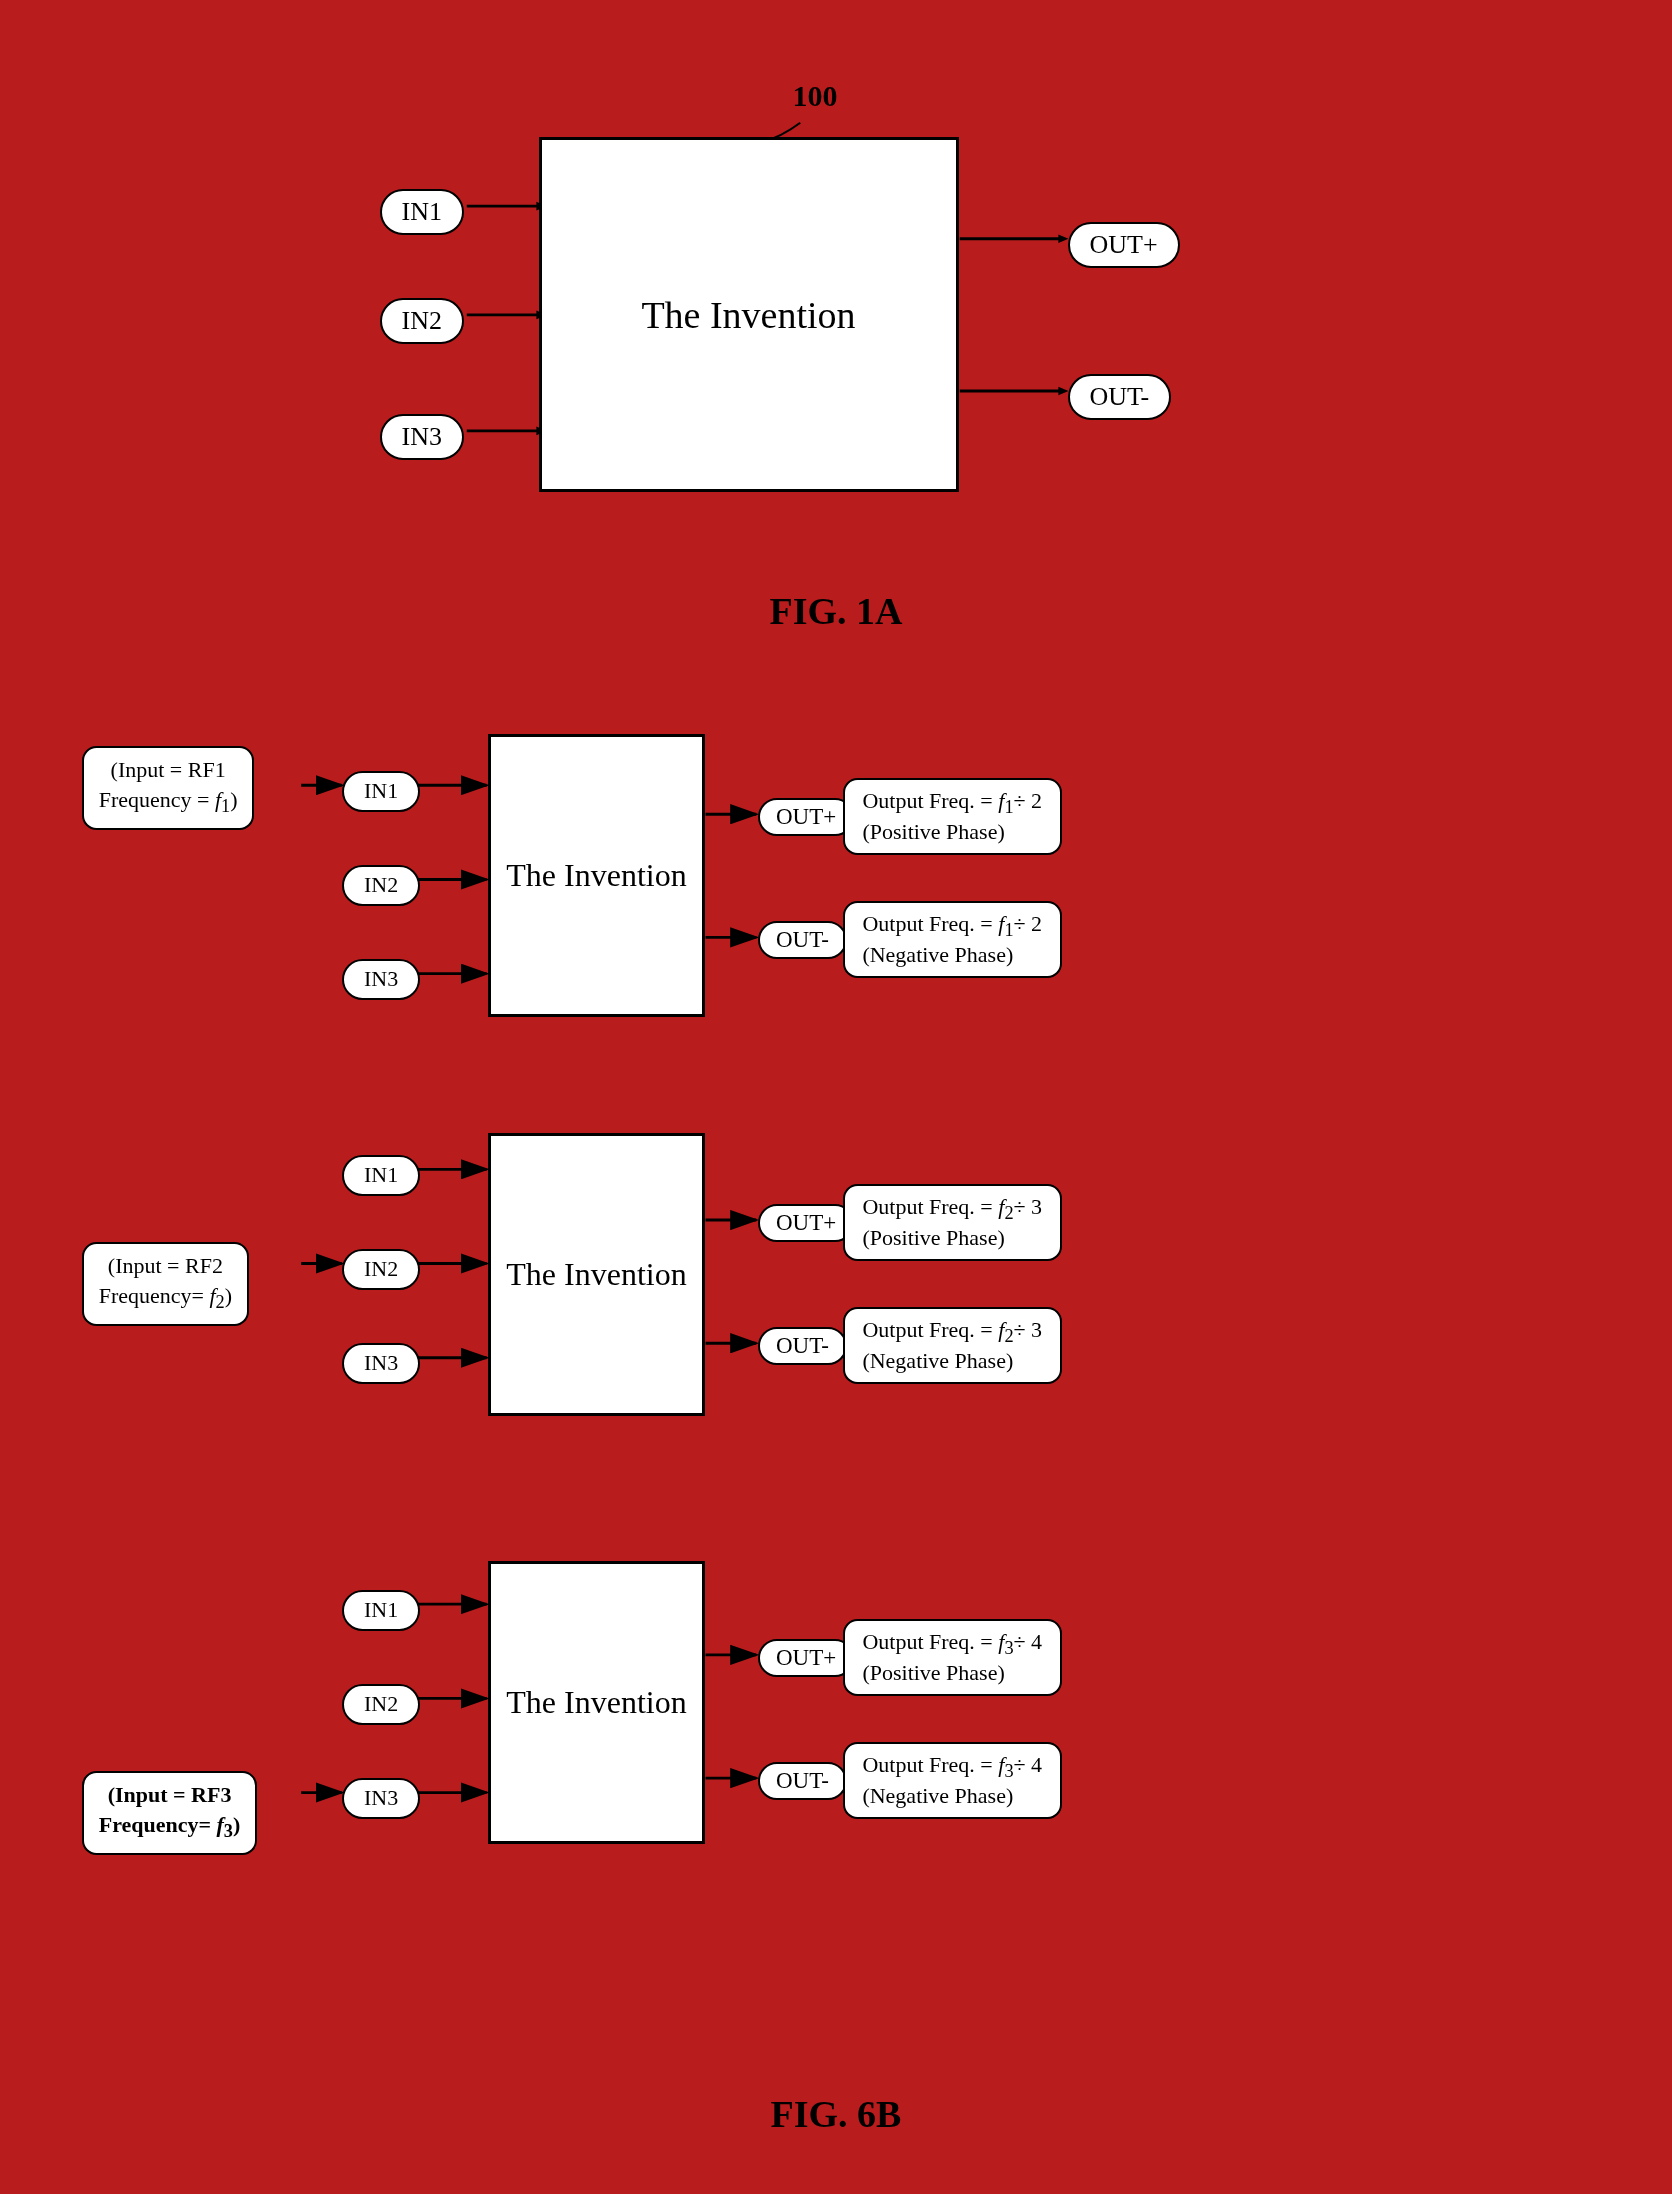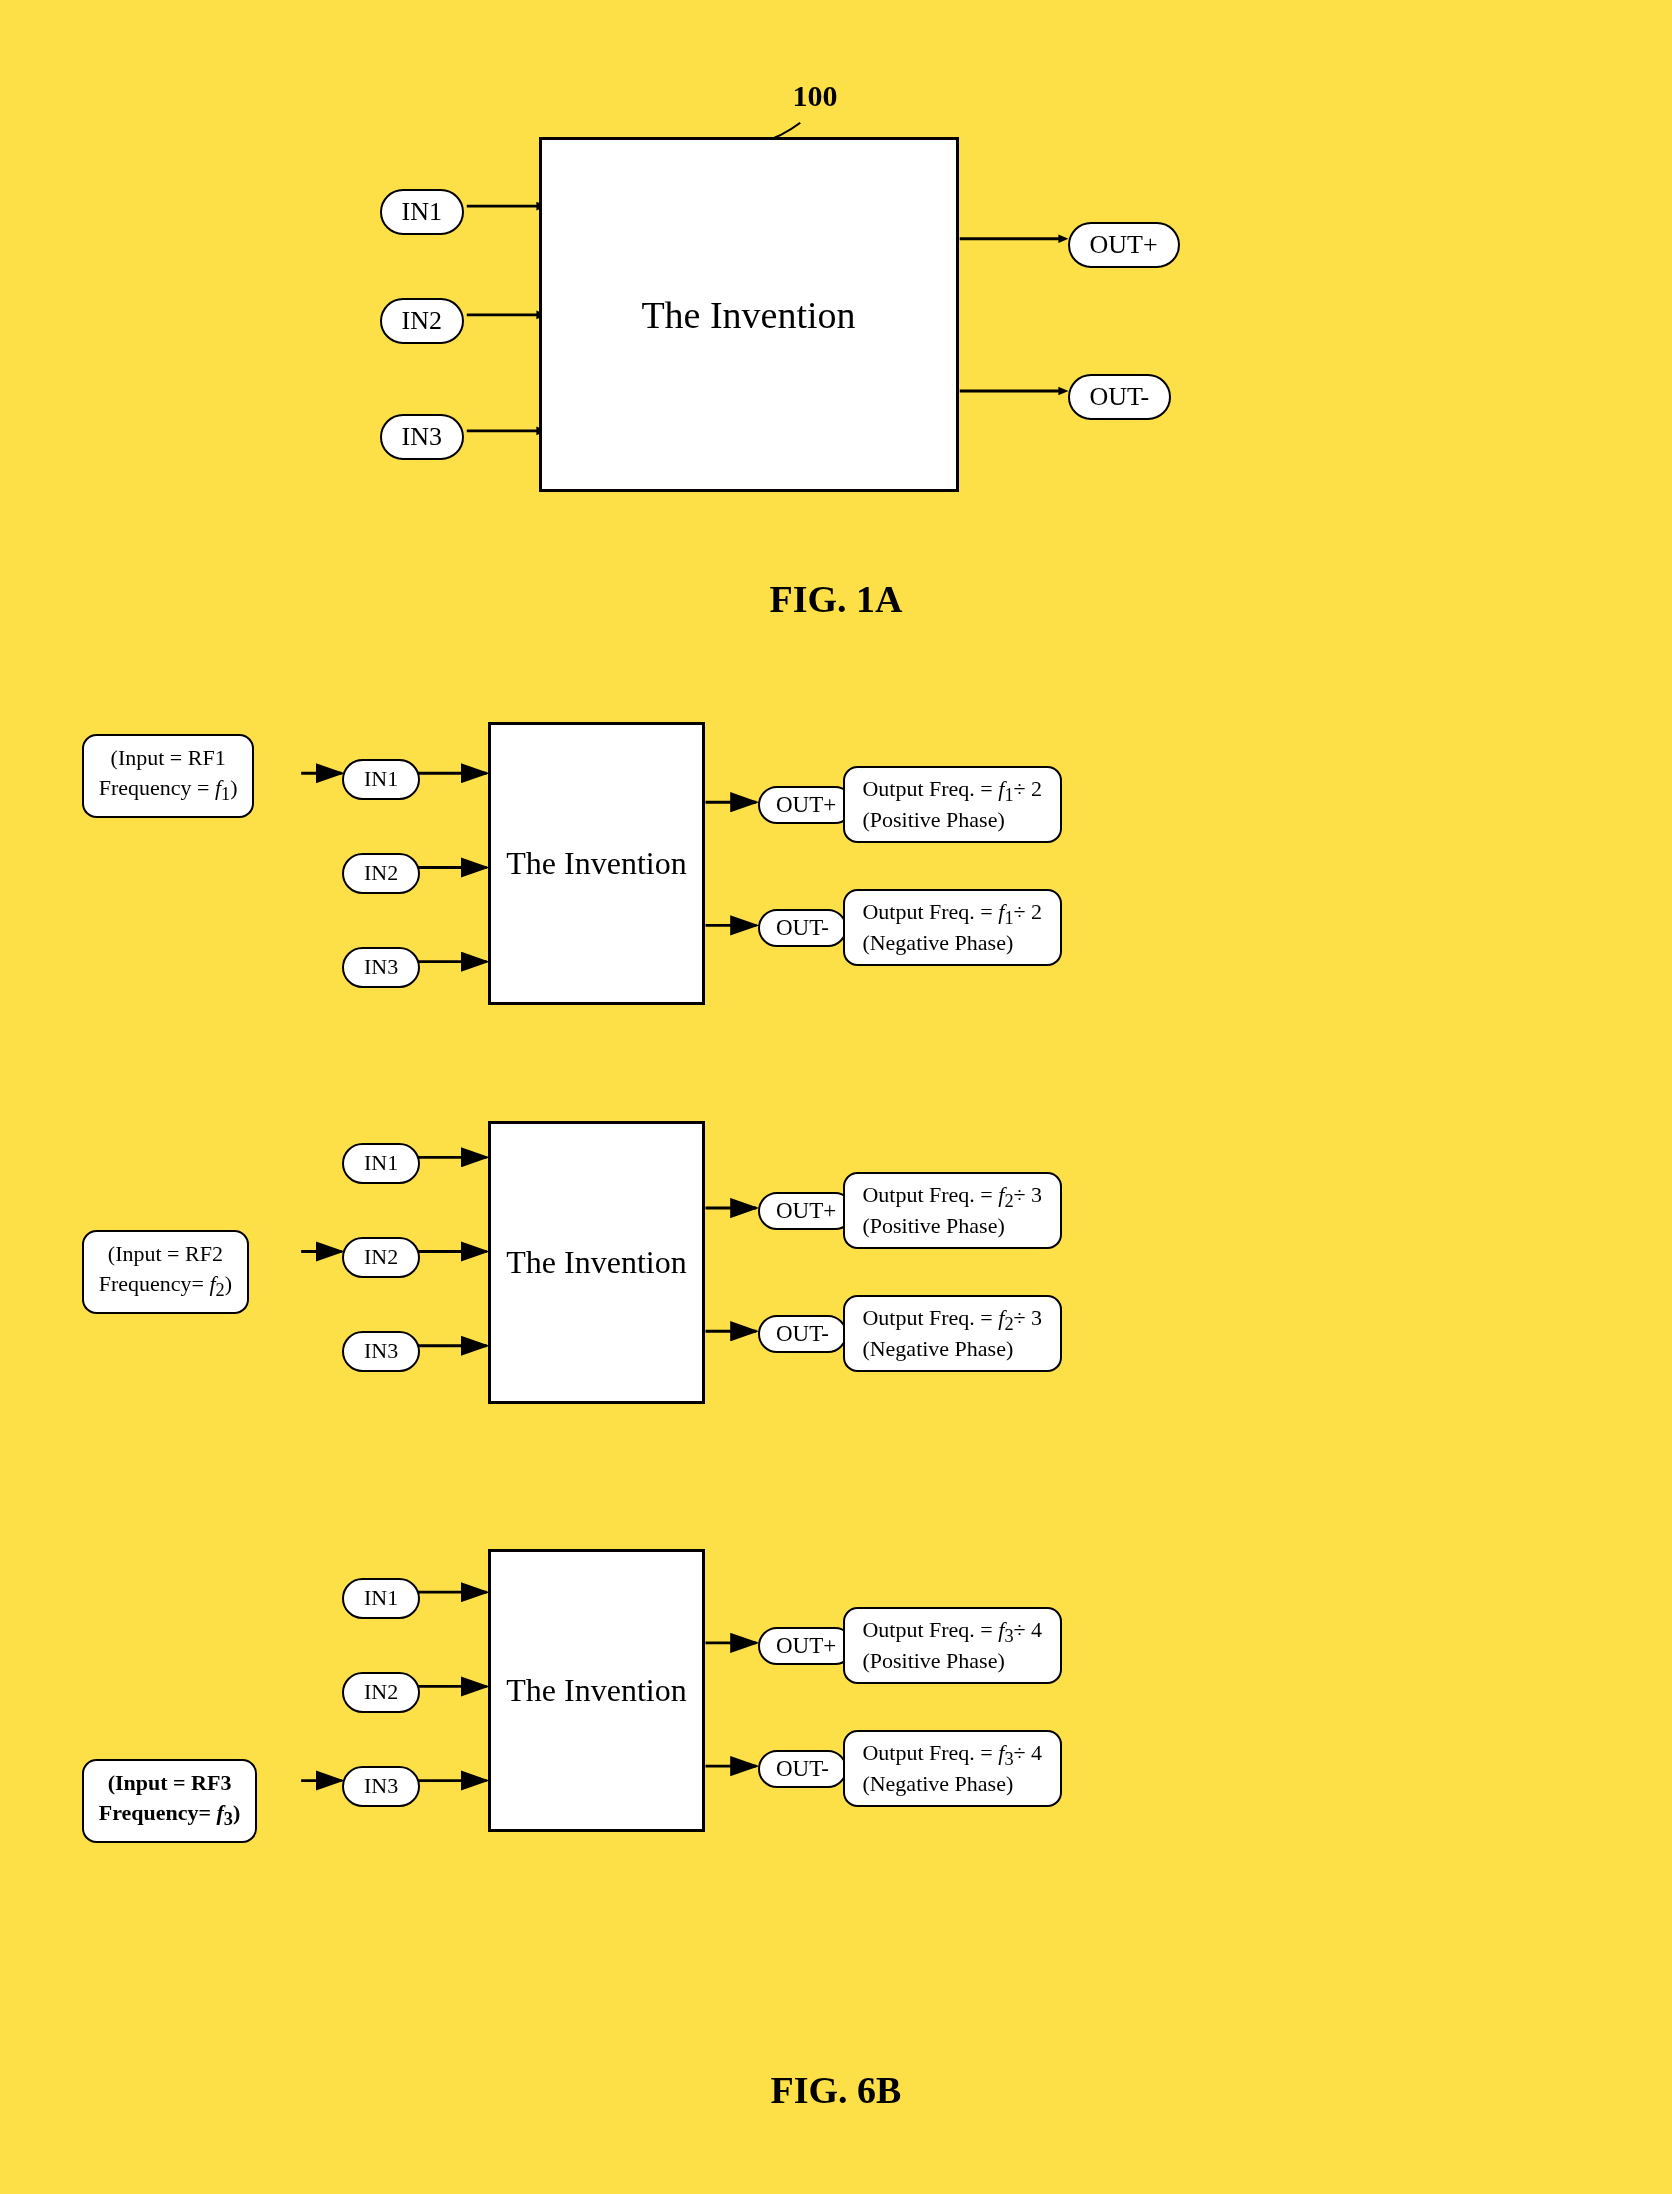--- a/index.html
+++ b/index.html
@@ -8,21 +8,21 @@
       font-family: 'Times New Roman', Times, serif;
       width: 1672px;
       min-height: 2194px;
       position: relative;
       overflow-x: hidden;
     }
 
     .page {
       width: 1672px;
       min-height: 2194px;
-      background: #fde047;
+      background: #b91c1c;
       padding: 43px 58px;
       display: flex;
       flex-direction: column;
       align-items: center;
     }
 
     
     .fig1a-container {
       width: 100%;
       display: flex;
@@ -84,21 +84,21 @@
       left: 0;
       width: 100%;
       height: 100%;
       pointer-events: none;
     }
 
     
     .fig-caption {
       font-size: 38px;
       font-weight: bold;
-      margin-top: 12px;
+      margin-top: 24px;
       text-align: center;
     }
 
     
     .fig1b-container {
       width: 100%;
       display: flex;
       flex-direction: column;
       align-items: center;
       margin-top: 14.5px;

